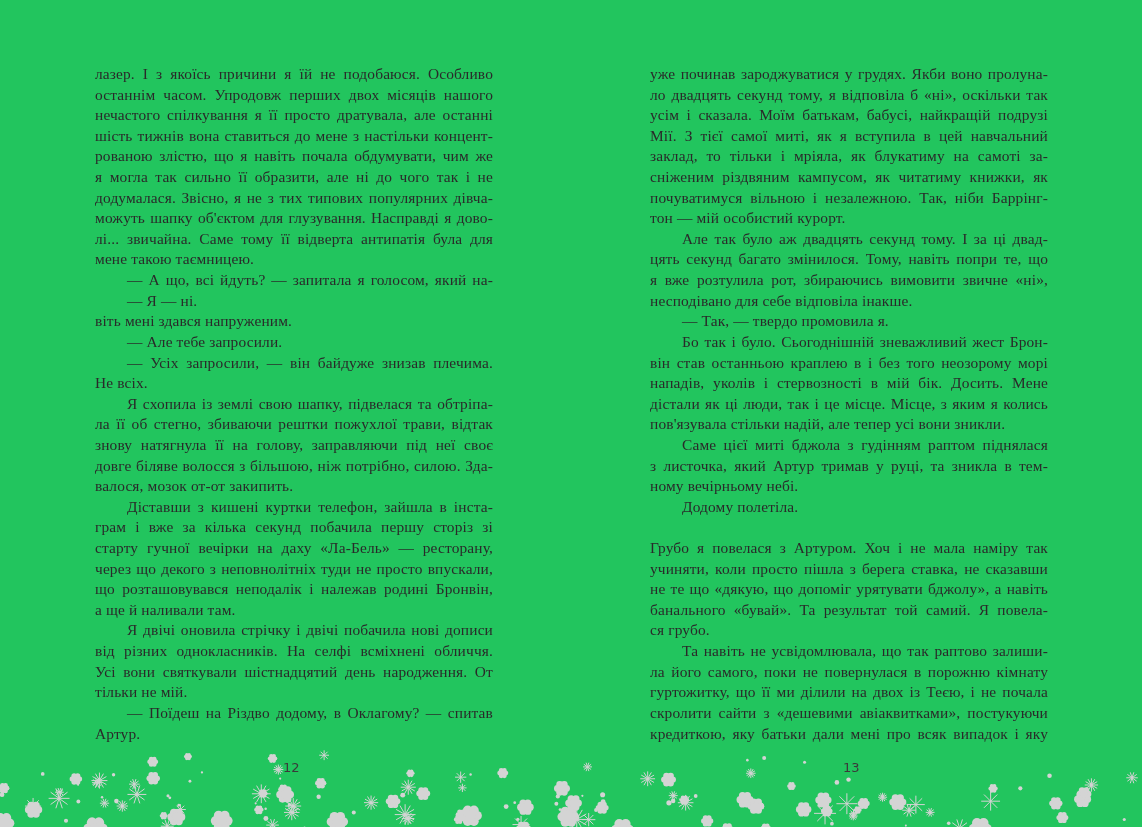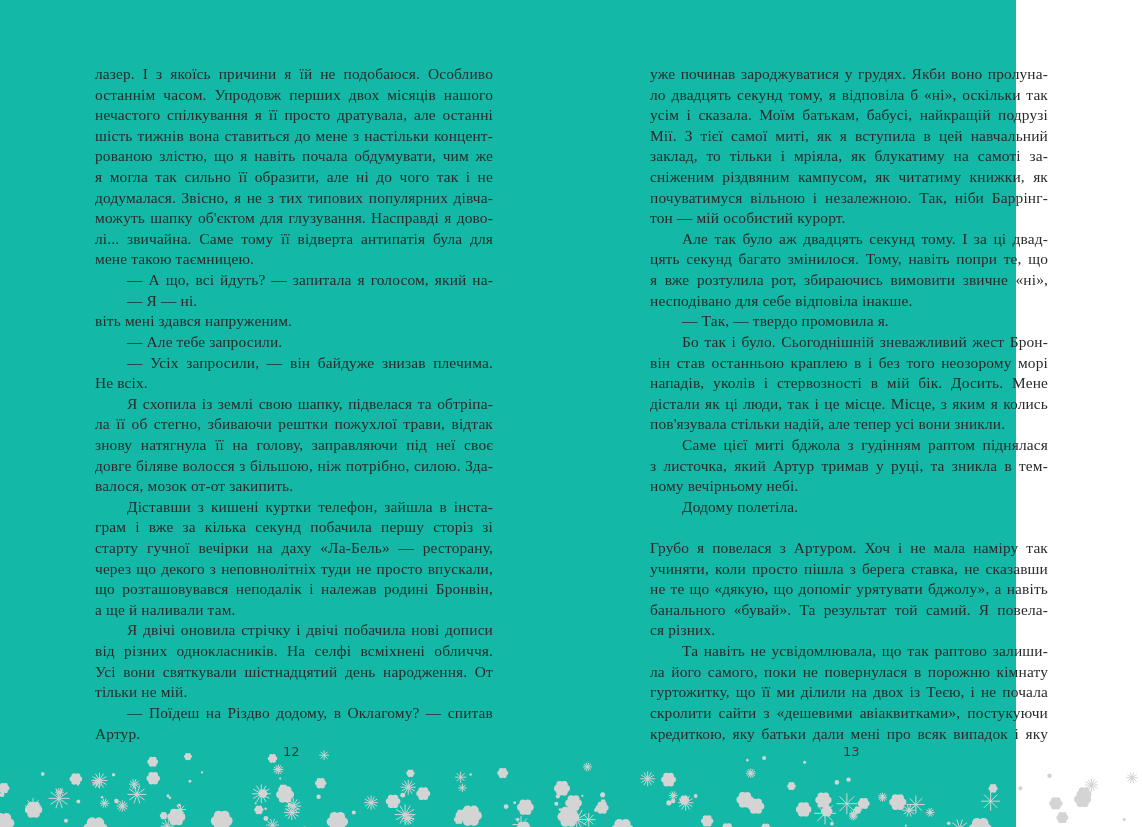--- a/index.html
+++ b/index.html
@@ -11,22 +11,22 @@
       width: 1142px;
       height: 827px;
       position: relative;
       overflow: hidden;
       font-family: "Liberation Serif", "DejaVu Serif", serif;
       color: #2a2a2a;
     }
     .spread {
       position: absolute;
       left: 0; top: 0;
-      width: 1016px; height: 827px;
-      background: #14b8a6;
+      width: 1142px; height: 827px;
+      background: #22c55e;
     }
     .page {
       position: absolute;
       top: 64px;
       width: 398px;
     }
     .page.left  { left: 95px; }
     .page.right { left: 650px; }
     .line {
       display: block;
@@ -36,21 +36,21 @@
       white-space: nowrap;
       text-align: justify;
       text-align-last: justify;
       letter-spacing: 0.15px;
     }
     .line.indent { padding-left: 32px; }
     .line.last { text-align-last: left; }
     .line.blank { height: 20.62px; }
     .page-number {
       position: absolute;
-      top: 744px;
+      top: 760px;
       font-family: "DejaVu Sans", sans-serif;
       font-size: 13px;
       color: #3a3a3a;
       z-index: 3;
     }
     .page-number.left  { left: 283px; }
     .page-number.right { left: 843px; }
     .snow {
       position: absolute;
       left: 0;
@@ -121,21 +121,21 @@
       <span class="line last">пов'язувала стільки надій, але тепер усі вони зникли.</span>
       <span class="line indent">Саме цієї миті бджола з гудінням раптом піднялася</span>
       <span class="line">з листочка, який Артур тримав у руці, та зникла в тем-</span>
       <span class="line last">ному вечірньому небі.</span>
       <span class="line indent last">Додому полетіла.</span>
       <span class="line last blank"></span>
       <span class="line">Грубо я повелася з Артуром. Хоч і не мала наміру так</span>
       <span class="line">учиняти, коли просто пішла з берега ставка, не сказавши</span>
       <span class="line">не те що «дякую, що допоміг урятувати бджолу», а навіть</span>
       <span class="line">банального «бувай». Та результат той самий. Я повела-</span>
-      <span class="line last">ся різних.</span>
+      <span class="line last">ся грубо.</span>
       <span class="line indent">Та навіть не усвідомлювала, що так раптово залиши-</span>
       <span class="line">ла його самого, поки не повернулася в порожню кімнату</span>
       <span class="line">гуртожитку, що її ми ділили на двох із Теєю, і не почала</span>
       <span class="line">скролити сайти з «дешевими авіаквитками», постукуючи</span>
       <span class="line">кредиткою, яку батьки дали мені про всяк випадок і яку</span>
     </div>
 
   <svg class="snow" id="snow" viewBox="0 0 1142 82" preserveAspectRatio="none" xmlns="http://www.w3.org/2000/svg">
       <circle cx="560.0538751714678" cy="64.56337683801831" r="1.390363511659808" fill="#d4d4d4"></circle>
       <circle cx="506.1456790123457" cy="61.585153225926135" r="2.40619341563786" fill="#d4d4d4"></circle>

